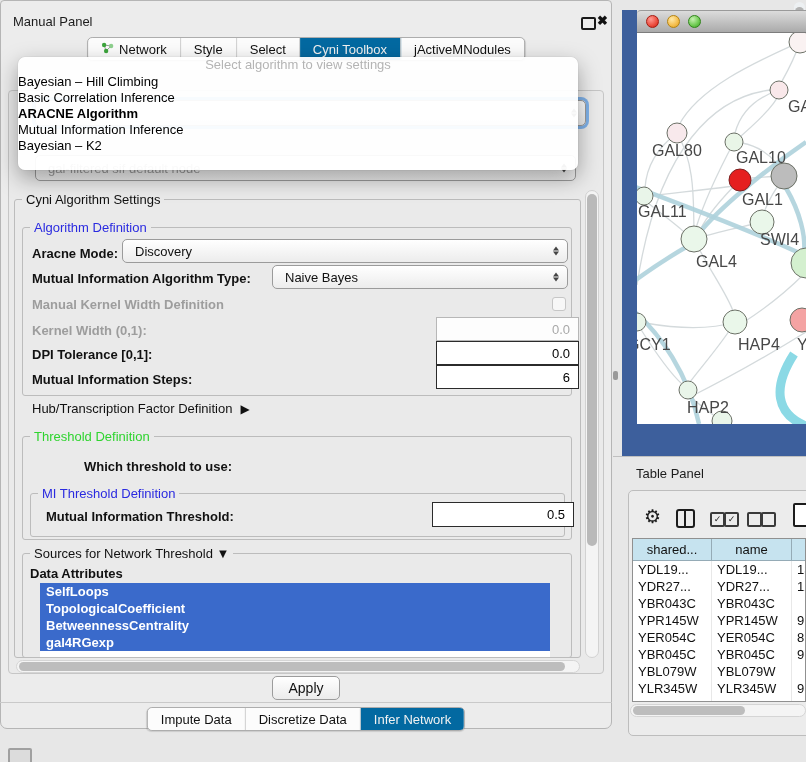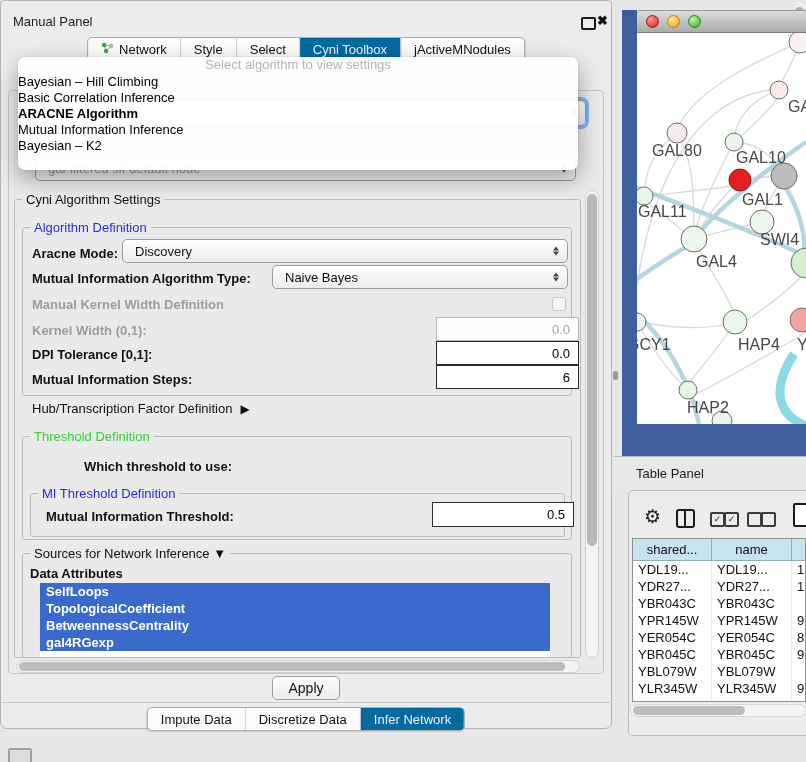--- a/index.html
+++ b/index.html
@@ -199,21 +199,21 @@
     <span class="gtitle green">Threshold Definition</span>
   </div>
   <div class="lbl" style="left:84px;top:459px;">Which threshold to use:</div>
   <div class="group" style="left:30px;top:493px;width:535px;height:44px;">
     <span class="gtitle blue">MI Threshold Definition</span>
   </div>
   <div class="lbl" style="left:46px;top:509px;">Mutual Information Threshold:</div>
   <div class="numfield" style="left:420px;top:502px;width:142px;height:25px;">0.5</div>
 
   <div class="group" style="left:22px;top:553px;width:550px;height:105px;">
-    <span class="gtitle"><span>Sources for Network Inference</span> <span>▼</span></span>
+    <span class="gtitle"><span>Sources for Network Threshold</span> <span>▼</span></span>
   </div>
   <div class="lbl" style="left:30px;top:566px;">Data Attributes</div>
   <div class="attr-list" id="attr-list">
       <div class="attr-item">SelfLoops</div>
       <div class="attr-item">TopologicalCoefficient</div>
       <div class="attr-item">BetweennessCentrality</div>
       <div class="attr-item">gal4RGexp</div>
     </div>
   <div class="attr-vsb">
       <div class="thumb"></div>

